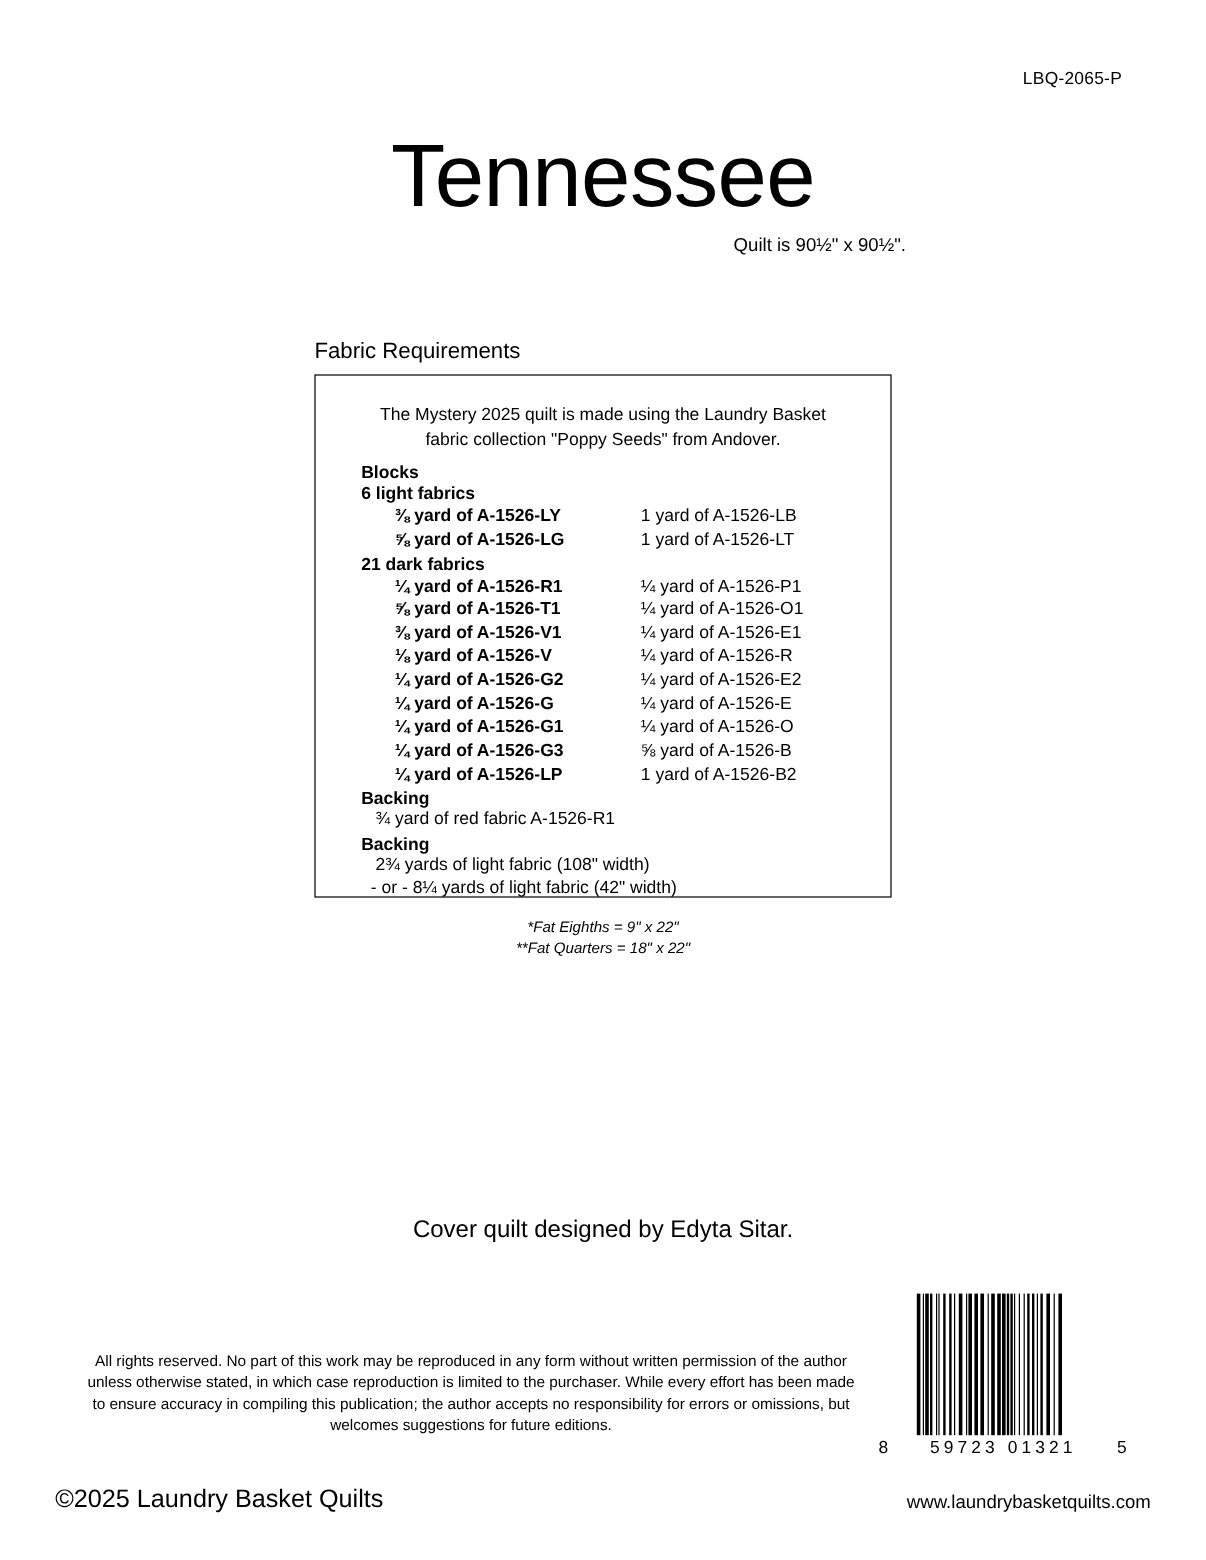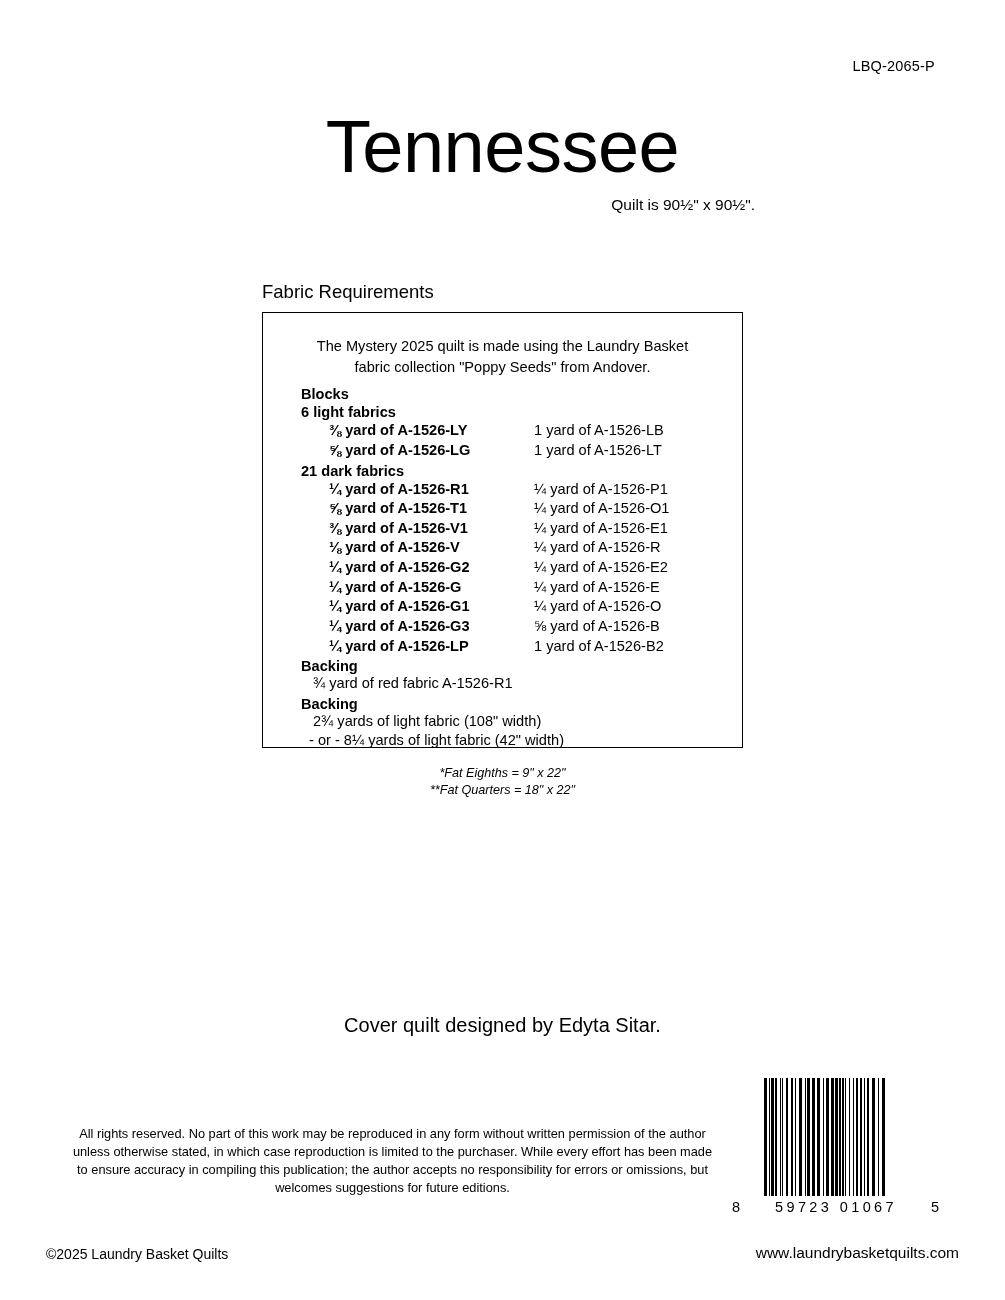--- a/index.html
+++ b/index.html
@@ -153,21 +153,21 @@
     display: flex;
     justify-content: space-between;
     width: 208px;
   }
   .barcode-digits .mid { letter-spacing: 3.4px; }
 
   .footer-left {
     position: absolute;
     bottom: 38px;
     left: 46px;
-    font-size: 14px;
+    font-size: 21px;
   }
   .footer-right {
     position: absolute;
     bottom: 38px;
     right: 46px;
     font-size: 15.5px;
   }
 </style>
 </head>
 <body>
@@ -314,19 +314,19 @@
       <i style="width:3px;background:transparent"></i>
       <i style="width:3px;background:#000"></i>
       <i style="width:3px;background:transparent"></i>
       <i style="width:1px;background:#000"></i>
       <i style="width:3px;background:transparent"></i>
       <i style="width:3px;background:#000"></i>
       <i style="width:1px;background:transparent"></i>
     </div>
   <div class="barcode-digits">
     <span>8</span>
-    <span class="mid">59723 01067</span>
+    <span class="mid">59723 01321</span>
     <span>5</span>
   </div>
 </div>
 
 <div class="footer-left">©2025 Laundry Basket Quilts</div>
 <div class="footer-right">www.laundrybasketquilts.com</div>
 
 </body></html>

